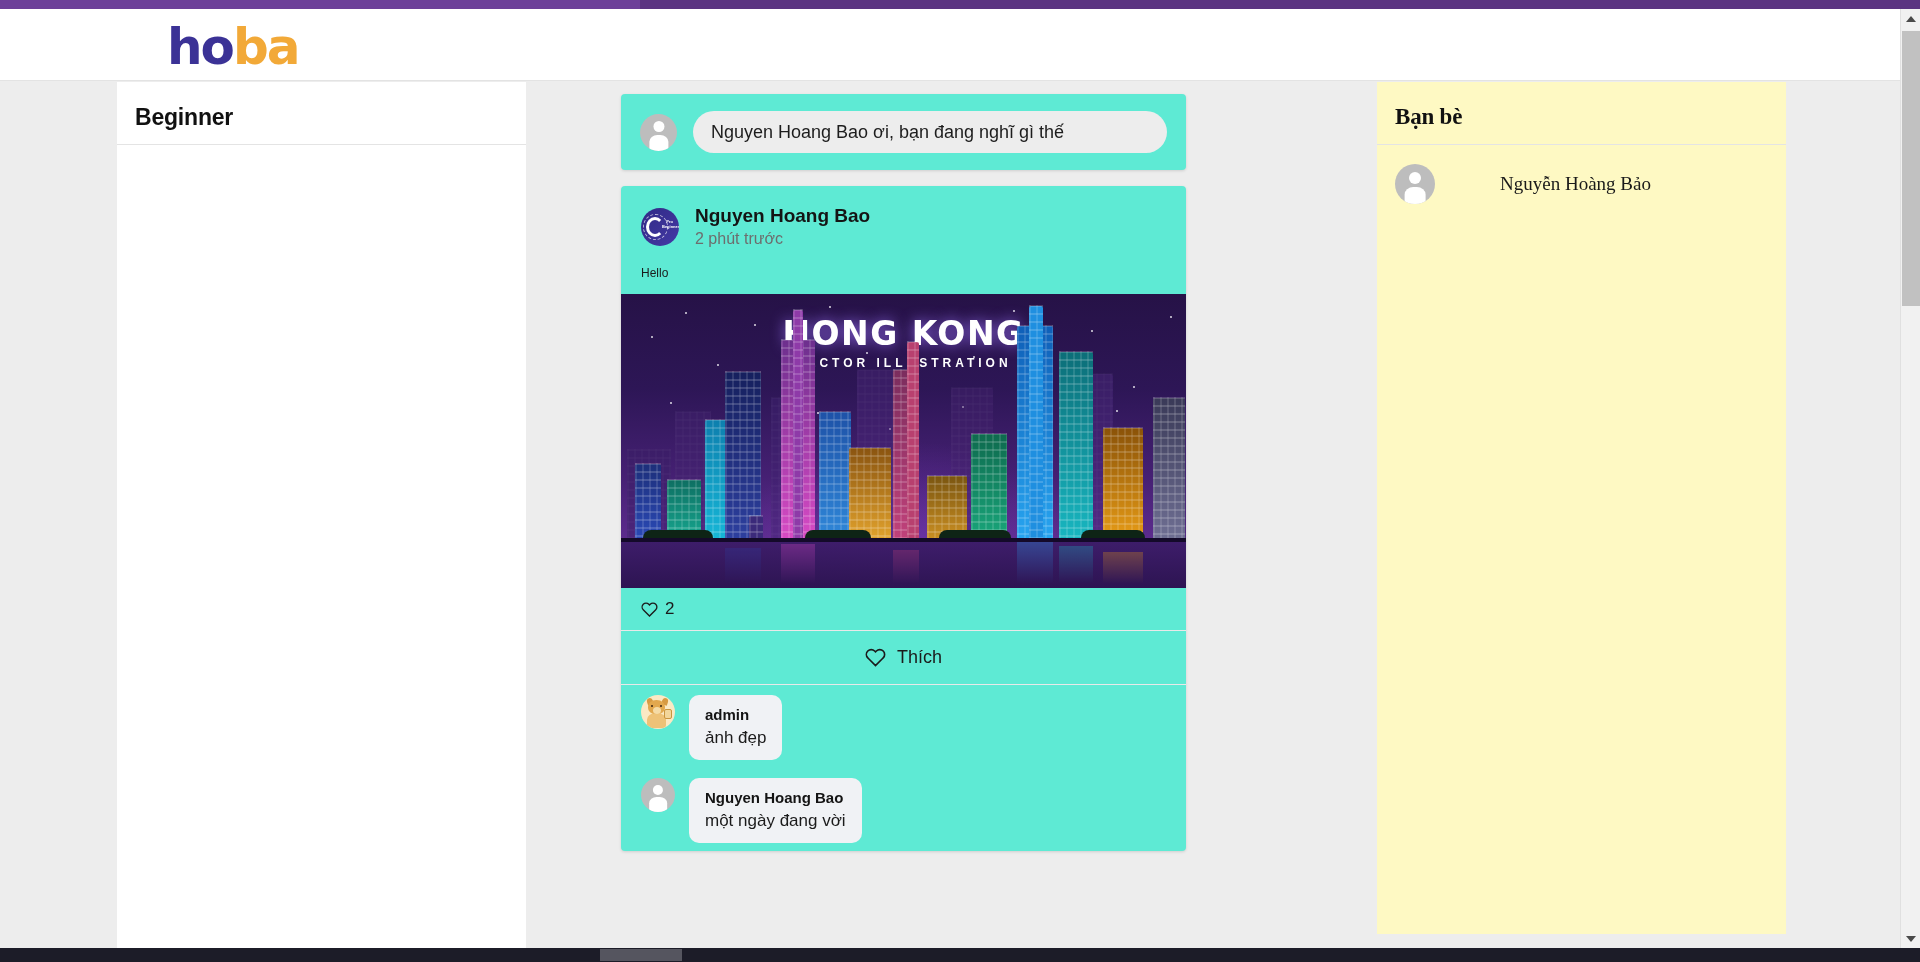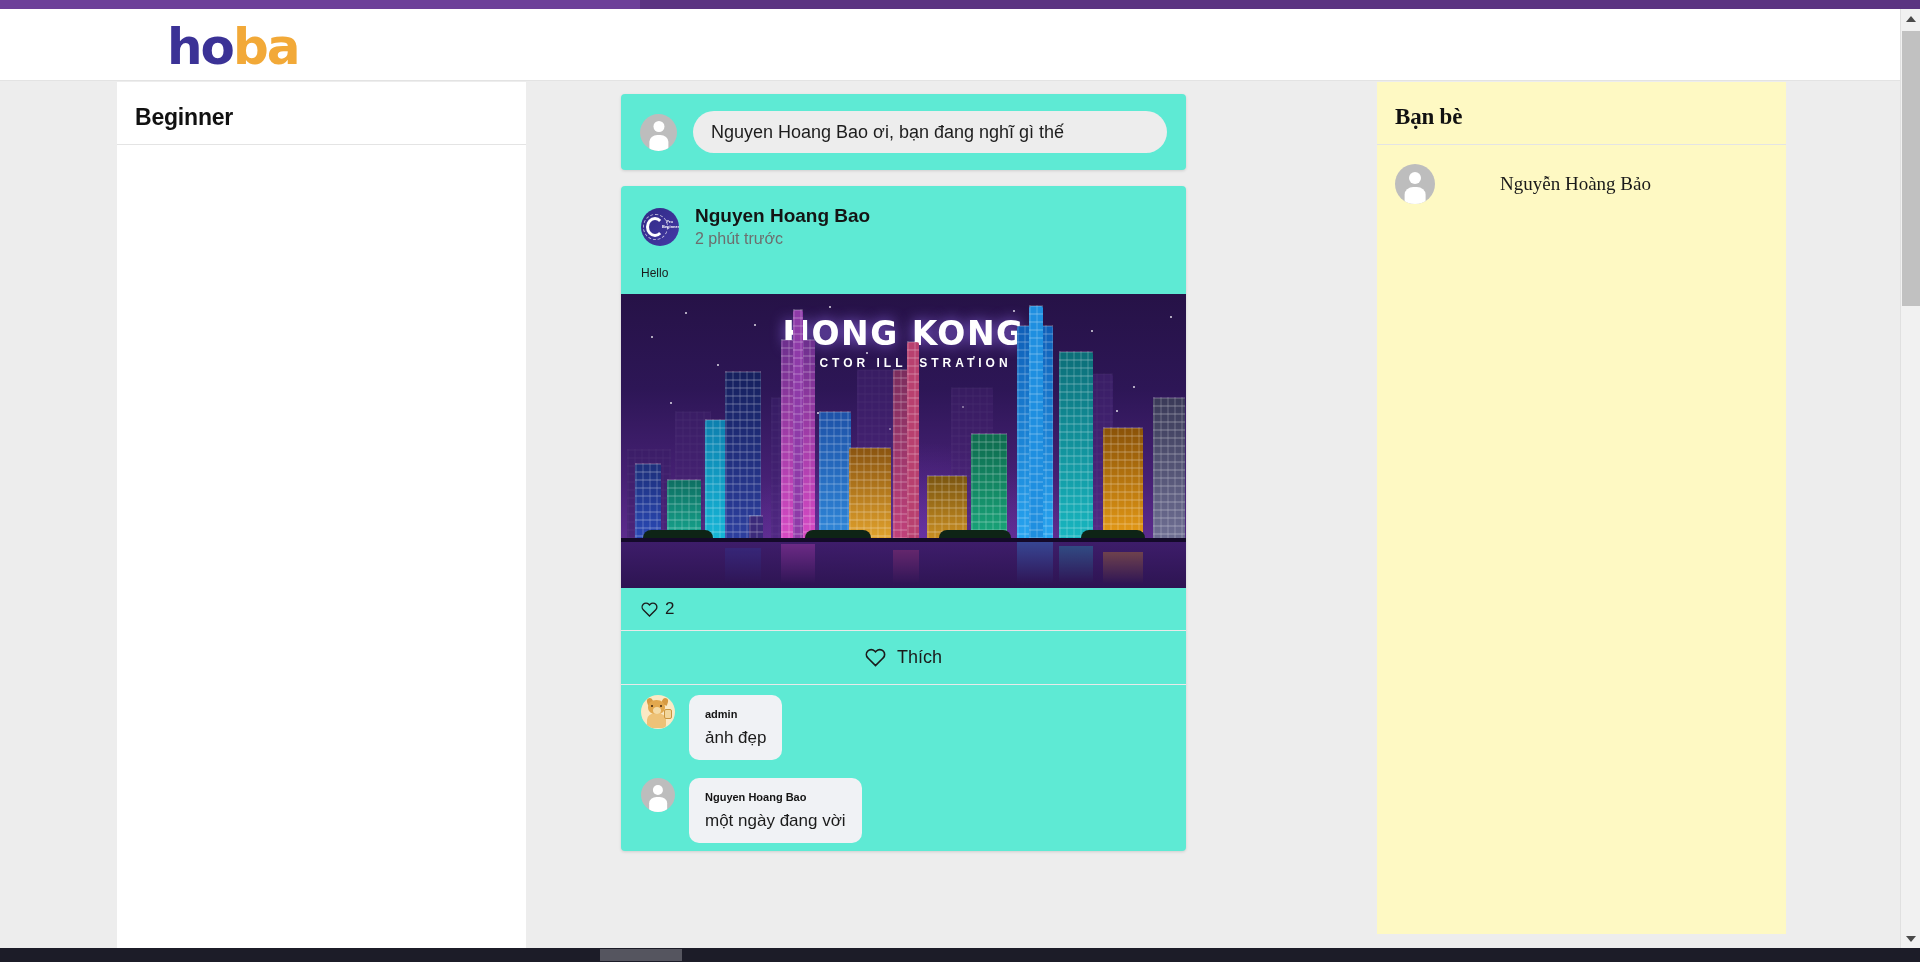--- a/index.html
+++ b/index.html
@@ -436,21 +436,21 @@
     border-radius: 2px;
   }
 
   .bubble {
     background: #f0f2f5;
     border-radius: 10px;
     padding: 8px 16px 10px 16px;
     display: inline-block;
   }
   .bubble .c-name {
-    font-size: 11px;
+    font-size: 15px;
     font-weight: 700;
     color: #141414;
     line-height: 23px;
   }
   .bubble .c-text {
     font-size: 17px;
     color: #1b1b1b;
     line-height: 24px;
   }
 

